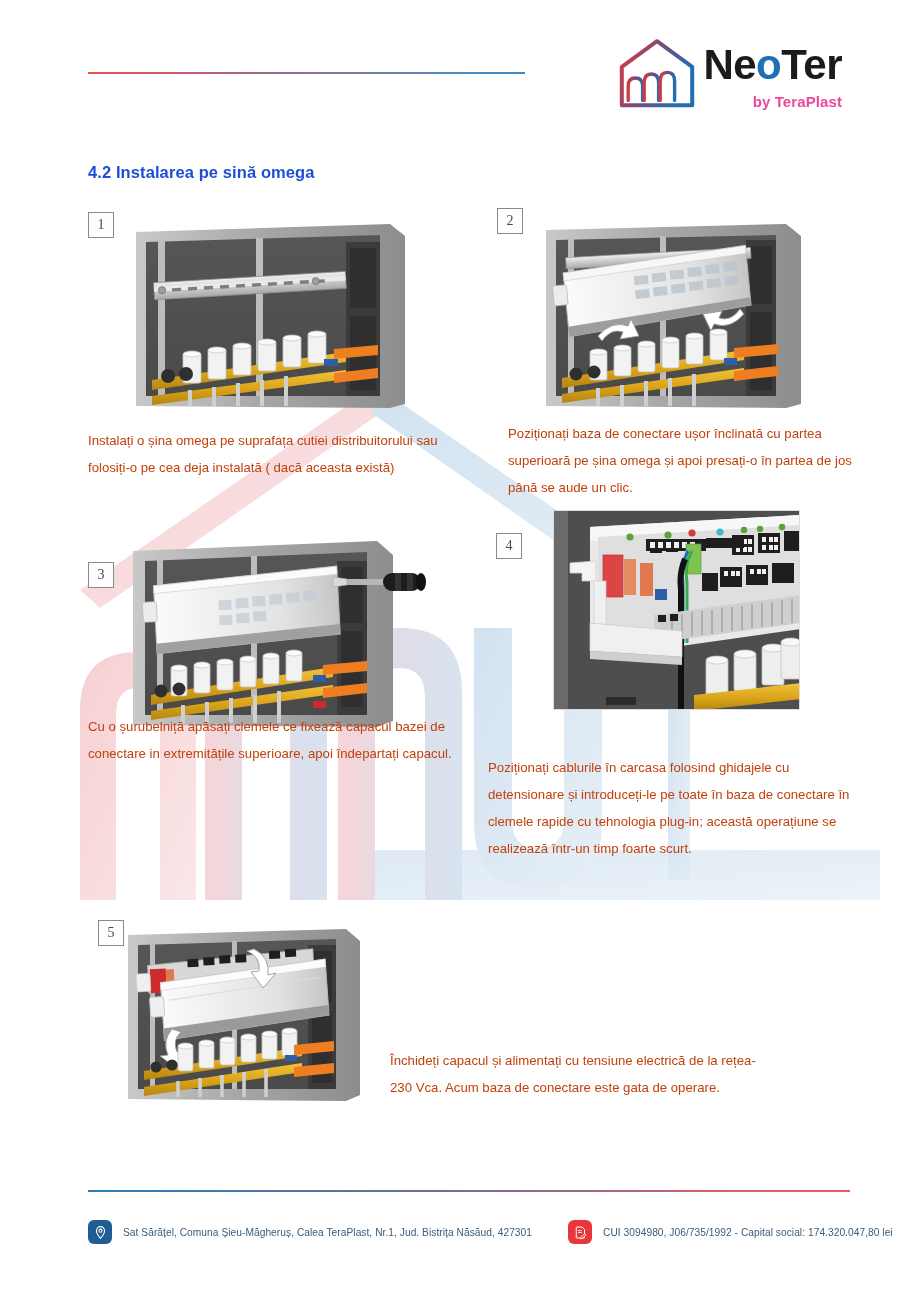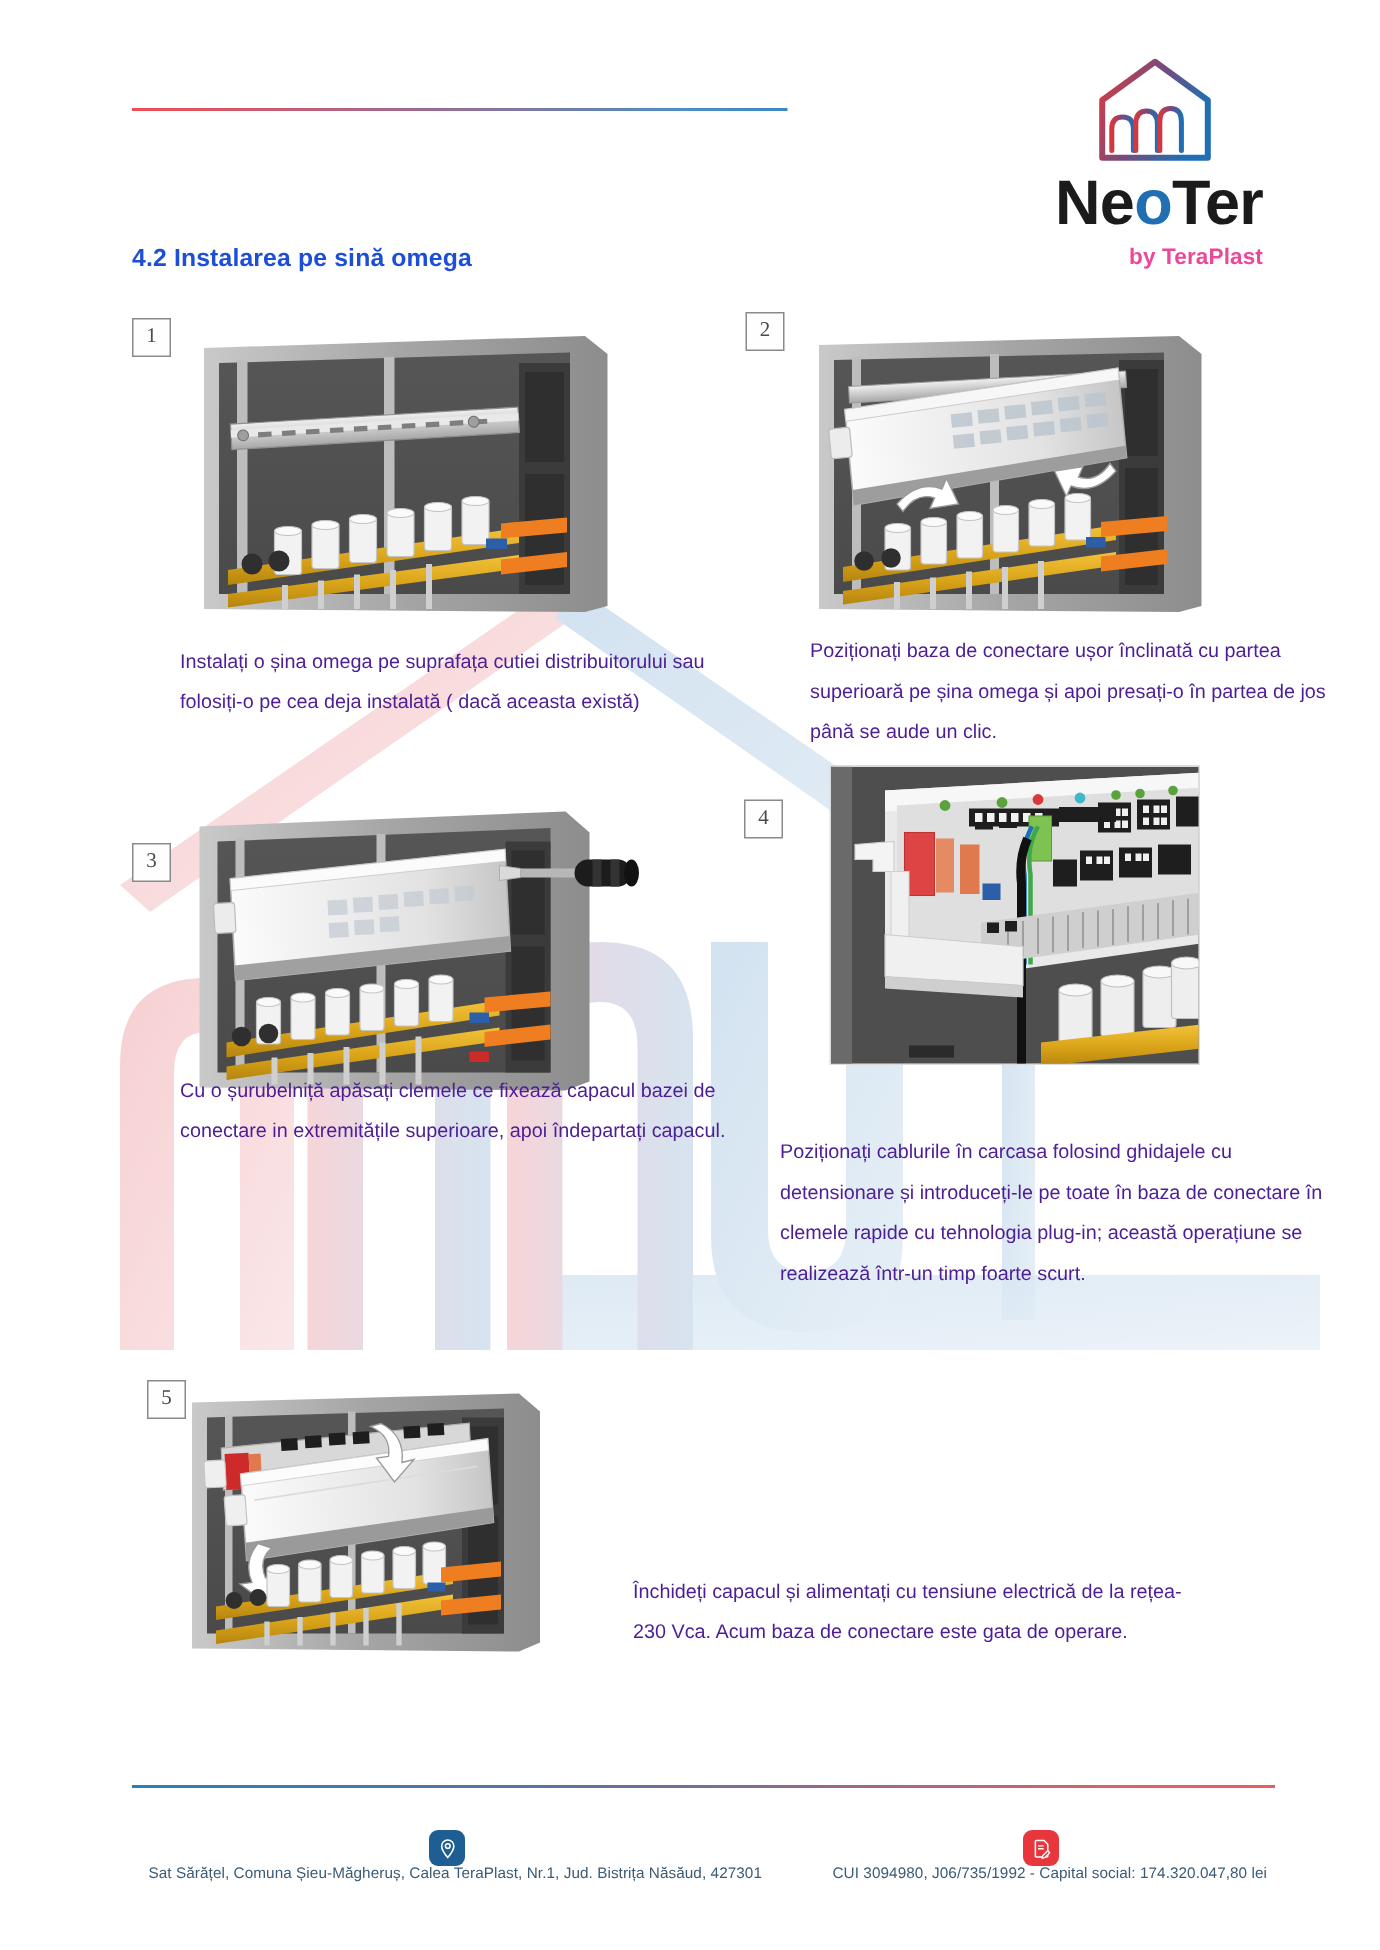--- a/index.html
+++ b/index.html
@@ -28,21 +28,21 @@
 
   
   .header { position: absolute; left: 0; top: 0; width: 920px; height: 150px; z-index: 5; }
   .header-rule {
     position: absolute;
     left: 88px; top: 72px; width: 437px; height: 2px;
     background: linear-gradient(to right, #ef4d52 0%, #9a6b92 45%, #4a8fc4 85%, #3d87c4 100%);
   }
   .logo-wrap {
     position: absolute; right: 78px; top: 38px;
-    display: flex; align-items: center; flex-direction: column;
+    display: flex; align-items: flex-end;
   }
   .logo-mark { width: 80px; height: 72px; margin-right: 6px; }
   .logo-text-block { display: flex; flex-direction: column; align-items: flex-end; padding-top: 4px; }
   .logo-neoter { font-size: 42px; font-weight: bold; letter-spacing: -0.5px; line-height: 1; color: #1b1b1b; }
   .logo-neoter .dot-o { color: #1f6fb2; }
   .logo-by { font-size: 15px; font-weight: bold; color: #ec4899; margin-top: 7px; letter-spacing: 0.1px; }
 
   
   .section-title {
     position: absolute; left: 88px; top: 163px;
@@ -61,35 +61,34 @@
     background: #fefefe;
     color: #4a4a4a;
     font-size: 14px;
     display: flex; align-items: center; justify-content: center;
     font-family: "Liberation Serif", serif;
   }
   .step-caption {
     position: absolute;
     font-size: 13.2px;
     line-height: 27px;
-    color: #4c1d95;
-    margin-left: 32px;
+    color: #c2410c;
   }
 
   .fig { position: absolute; overflow: hidden; }
   .fig svg { display: block; }
 
   
   .footer { position: absolute; left: 0; bottom: 0; width: 920px; height: 110px; z-index: 6; }
   .footer-rule {
     position: absolute; left: 88px; top: 0px; width: 762px; height: 2px;
     background: linear-gradient(to right, #2a7fb8 0%, #6b6f9a 45%, #d9616a 85%, #ef5a5f 100%);
   }
   .footer-items { position: absolute; left: 88px; top: 30px; width: 762px; display: flex; }
-  .footer-item { display: flex; align-items: center; flex-direction: column; }
+  .footer-item { display: flex; align-items: center; }
   .footer-item.second { margin-left: 36px; }
   .f-icon {
     width: 24px; height: 24px; border-radius: 6px;
     display: flex; align-items: center; justify-content: center;
     flex: 0 0 auto;
   }
   .f-icon.pin { background: #1f5e92; }
   .f-icon.doc { background: #e8373c; }
   .f-text { font-size: 10.2px; color: #3b5b77; margin-left: 11px; letter-spacing: 0.05px; white-space: nowrap; }
   .f-text.red-ctx { color: #3b5b77; }

